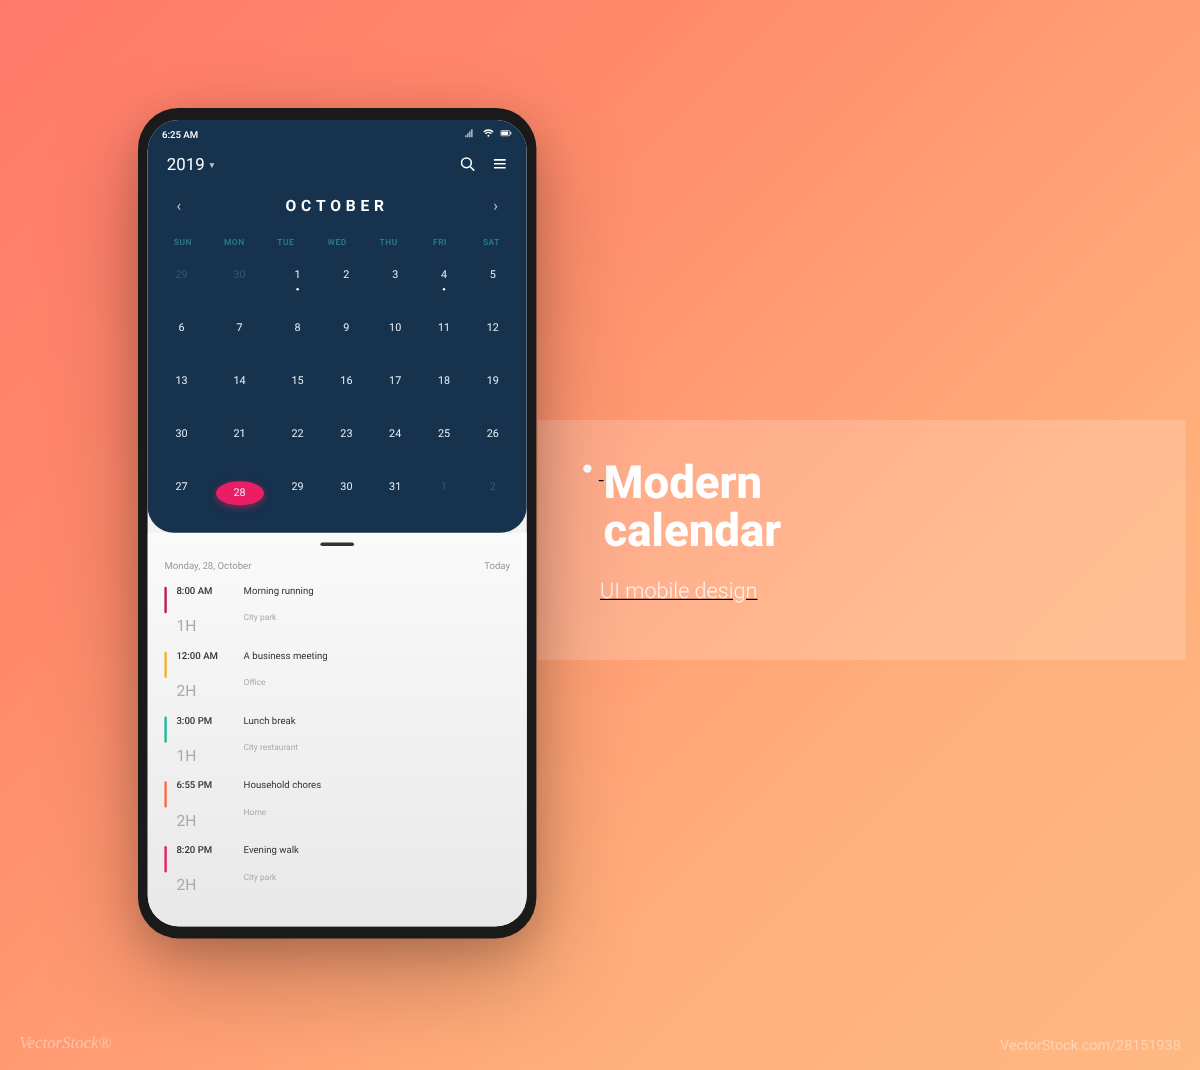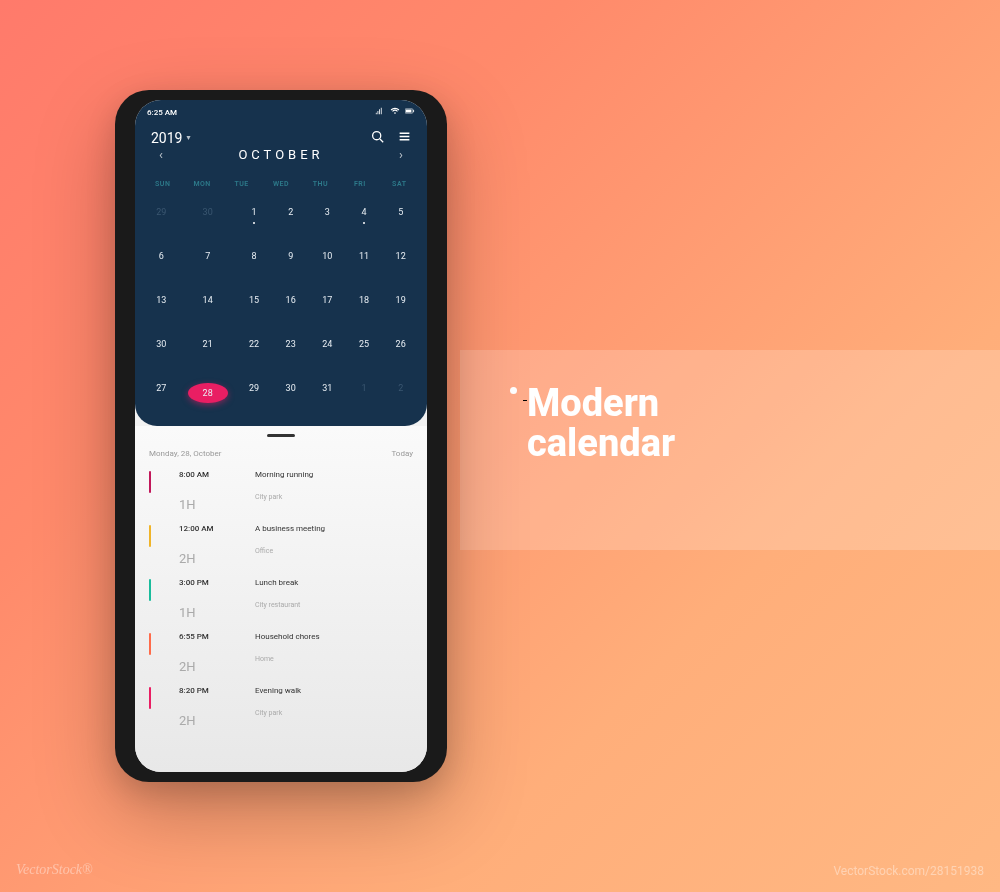--- a/index.html
+++ b/index.html
@@ -8,26 +8,26 @@
   height: 892px;
   background: linear-gradient(135deg, #ff7a6b 0%, #ff8a6b 30%, #ffae7a 70%, #ffb883 100%);
   font-family: -apple-system, BlinkMacSystemFont, "Segoe UI", Roboto, sans-serif;
   position: relative;
   overflow: hidden;
 }
 
 
 .title-card {
   position: absolute;
-  right: 0;
+  right: 12px;
   top: 350px;
   width: 540px;
   height: 200px;
   background: rgba(255,255,255,0.18);
-  padding: 34px 50px;
+  padding: 34px 38px;
   text-decoration: underline;
 }
 .title-card .dot {
   display: inline-block;
   width: 7px; height: 7px;
   background: #fff;
   border-radius: 50%;
   vertical-align: middle;
   margin-right: 6px;
   margin-bottom: 8px;
@@ -50,21 +50,21 @@
 
 
 .phone {
   position: absolute;
   left: 115px;
   top: 90px;
   width: 332px;
   height: 692px;
   background: #1a1a1a;
   border-radius: 34px;
-  padding: 10px 20px;
+  padding: 10px 8px;
   box-shadow: 0 30px 80px rgba(0,0,0,0.25), 0 10px 30px rgba(0,0,0,0.15);
 }
 .screen {
   width: 100%;
   height: 100%;
   border-radius: 26px;
   overflow: hidden;
   background: #f2f2f2;
   display: flex;
   flex-direction: column;
@@ -90,20 +90,21 @@
   color: #fff;
   padding: 8px 16px 14px;
   border-bottom-left-radius: 22px;
   border-bottom-right-radius: 22px;
   position: relative;
 }
 .app-bar {
   display: flex;
   justify-content: space-between;
   align-items: center;
+  margin-bottom: 18px;
   text-align: right;
 }
 .year {
   font-size: 14px;
   font-weight: 400;
   display: flex;
   align-items: center;
   gap: 4px;
 }
 .year .chev { font-size: 8px; opacity: 0.7; }
@@ -113,21 +114,21 @@
 .month-nav {
   display: flex;
   justify-content: space-between;
   align-items: center;
   margin-bottom: 18px;
   padding: 0 8px;
 }
 .month-nav .arrow { font-size: 13px; opacity: 0.7; cursor: pointer; }
 .month-nav .month {
   font-size: 13px;
-  font-weight: 400;
+  font-weight: 700;
   letter-spacing: 4px;
 }
 
 .grid {
   display: grid;
   grid-template-columns: repeat(7, 1fr);
   gap: 16px;
   text-align: center;
 }
 .dow {
@@ -181,21 +182,20 @@
   display: flex;
   justify-content: space-between;
   font-size: 8px;
   color: #999;
   margin-bottom: 12px;
 }
 .event {
   display: flex;
   align-items: flex-start;
   margin-bottom: 12px;
-  gap: 20px;
 }
 .event .bar {
   width: 2px;
   height: 22px;
   border-radius: 1px;
   margin-right: 8px;
   margin-top: 1px;
 }
 .event .time-col { width: 56px; }
 .event .time { font-size: 8px; color: #333; font-weight: 500; }
@@ -223,20 +223,21 @@
 </style>
 </head>
 <body>
 
 <div class="title-card">
   <span class="dot"></span>
   <h1>
     <span>Modern</span><br>
     <span>calendar</span>
   </h1>
+  <div class="sub">UI mobile design</div>
 </div>
 
 <div class="phone">
   <div class="screen">
 
     <div class="statusbar">
       <span>6:25 AM</span>
       <span class="right">
         <span>
           <svg viewBox="0 0 12 12">

